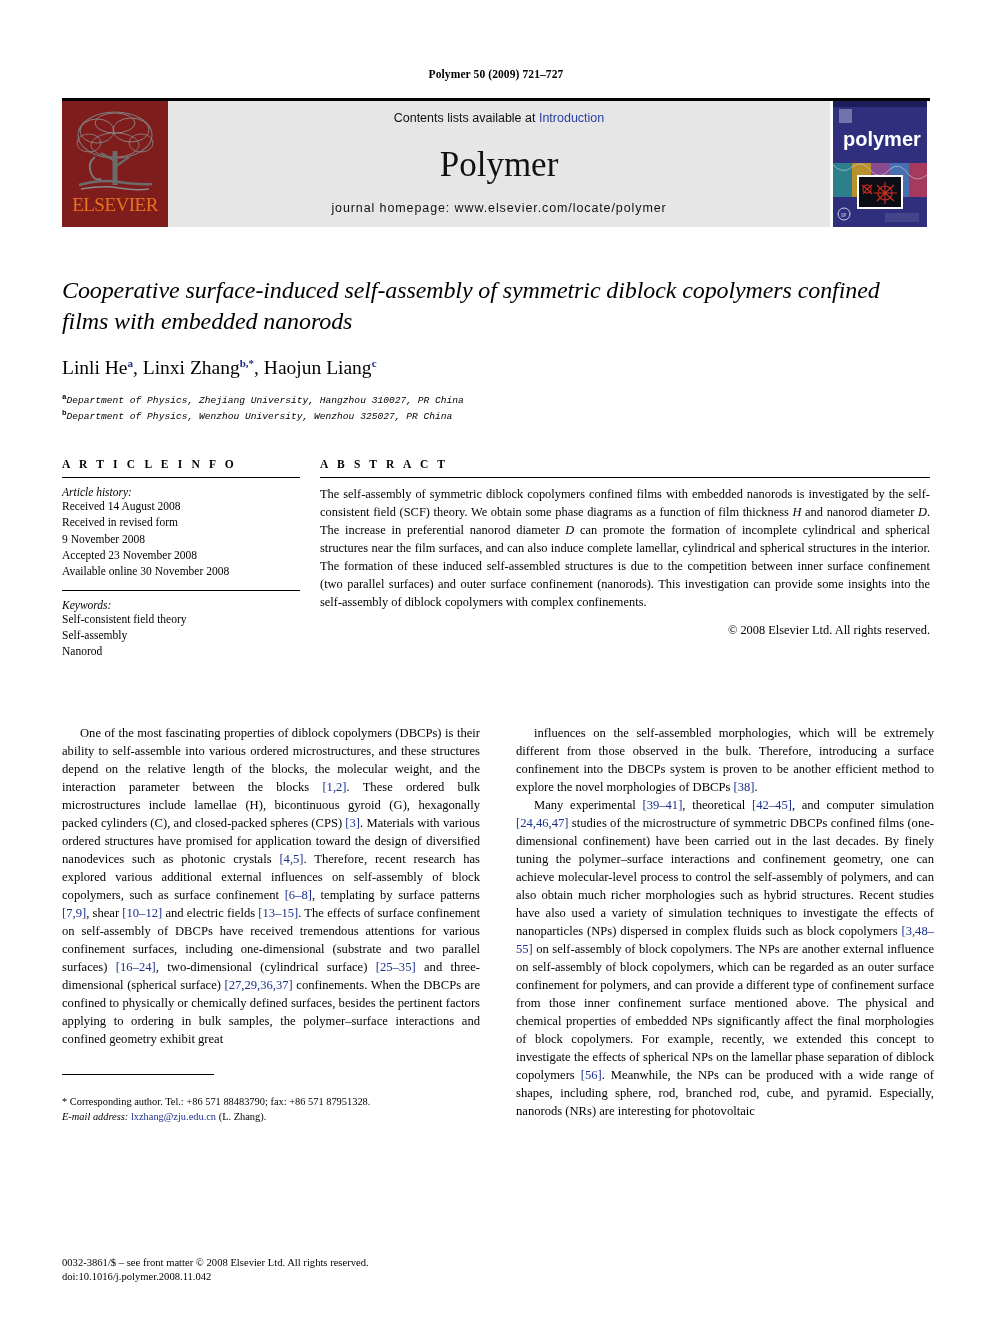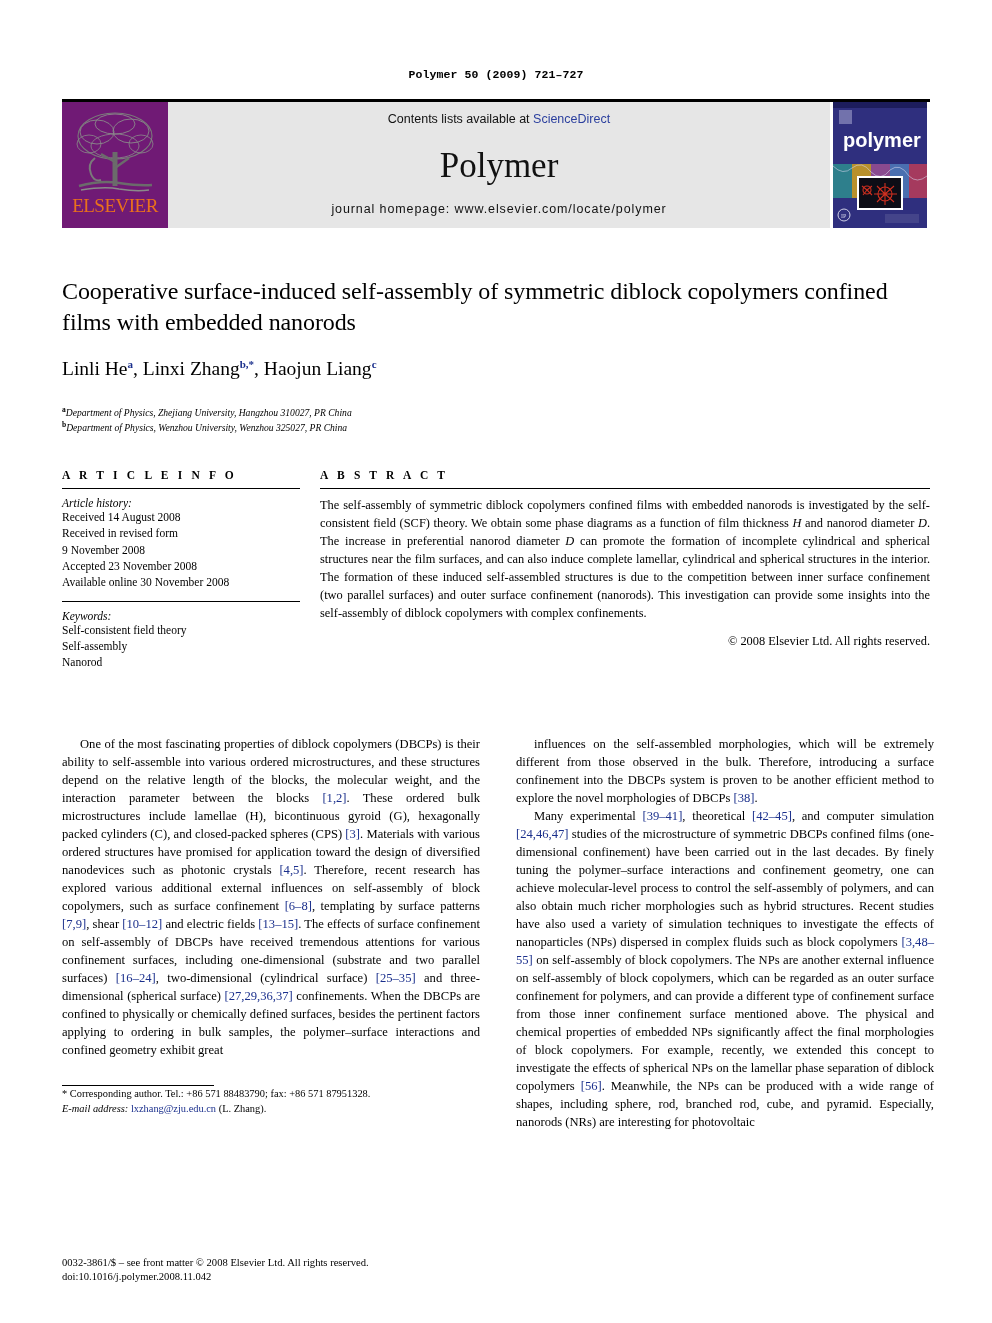--- a/index.html
+++ b/index.html
@@ -20,39 +20,39 @@
     position: relative;
     width: 992px;
     height: 1323px;
     box-sizing: border-box;
     padding: 0 62px;
   }
 
   
   .running-head {
     text-align: center;
-    font-family: Liberation Mono, monospace;
+    font-family: Liberation Serif, serif;
     font-size: 11.5px;
     font-weight: bold;
     padding-top: 68px;
     letter-spacing: 0.1px;
   }
 
   
   .masthead {
     margin-top: 18px;
     border-top: 3px solid #000;
     height: 126px;
     display: flex;
     align-items: stretch;
   }
   .logo-cell {
     width: 106px;
     flex: 0 0 106px;
-    background: #701a75;
+    background: #7f1d1d;
     display: flex;
     flex-direction: column;
     align-items: center;
     justify-content: flex-start;
     padding-top: 4px;
     box-sizing: border-box;
   }
   .tree-logo {
     width: 88px;
     height: 92px;
@@ -116,36 +116,37 @@
   .title-block {
     margin-top: 48px;
   }
   h1.article-title {
     font-family: "Liberation Serif", serif;
     font-size: 24px;
     font-weight: normal;
     line-height: 1.28;
     margin: 0;
     letter-spacing: -0.1px;
+    font-style: italic;
   }
   .authors {
     font-family: "Liberation Serif", serif;
     font-size: 19.5px;
     margin-top: 20px;
     line-height: 1.2;
   }
   .authors sup {
     font-size: 11px;
     color: #1a2f8c;
     font-weight: bold;
     vertical-align: super;
   }
   .affiliations {
-    margin-top: 24px;
-    font-family: Liberation Serif, serif;
+    margin-top: 12px;
+    font-family: Liberation Mono, monospace;
     font-style: italic;
     font-size: 9.6px;
     line-height: 1.45;
   }
   .affiliations sup {
     font-size: 7.5px;
     font-weight: bold;
     font-style: normal;
   }
 
@@ -229,21 +230,21 @@
   p.body-text + p.body-text {
     margin-top: 0;
   }
   .cite {
     color: #1a2f8c;
   }
   .footnote {
     margin-top: 26px;
     border-top: 1.2px solid #000;
     border-top-width: 1.2px;
-    padding-top: 0;
+    padding-top: 19px;
     width: 152px;
   }
   .footnote-inner {
     width: 418px;
     font-size: 10.4px;
     line-height: 1.45;
   }
   .footnote-inner .em {
     font-style: italic;
   }
@@ -285,21 +286,21 @@
         <path d="M44 62 L58 52" stroke="#6b6b6b" stroke-width="2.4" fill="none"></path>
         <path d="M24 52 q-8 6 -4 16 q3 8 10 6" stroke="#7a7a7a" stroke-width="2" fill="none"></path>
         <path d="M8 80 q22 -6 40 -3 q20 3 33 2" stroke="#6b6b6b" stroke-width="2.6" fill="none"></path>
         <path d="M10 84 q24 -4 38 -1 q18 3 30 1" stroke="#8a8a8a" stroke-width="1.4" fill="none"></path>
       </svg>
       <div class="elsevier-word">ELSEVIER</div>
     </div>
 
     <div class="masthead-center">
       <div class="contents-line">
-        <span>Contents lists available at </span><span class="sd-link">ScienceDirect</span>
+        <span>Contents lists available at </span><span class="sd-link">Introduction</span>
       </div>
       <div class="journal-title">Polymer</div>
       <div class="homepage-line">journal homepage: www.elsevier.com/locate/polymer</div>
     </div>
 
     <div class="cover-cell">
       <svg class="cover" viewBox="0 0 94 126">
         <rect x="0" y="0" width="94" height="126" fill="#2f2f7e"></rect>
         <rect x="0" y="0" width="94" height="6" fill="#1d1d5c"></rect>
         <rect x="6" y="8" width="13" height="14" fill="#8f8fc0" opacity="0.7"></rect>

